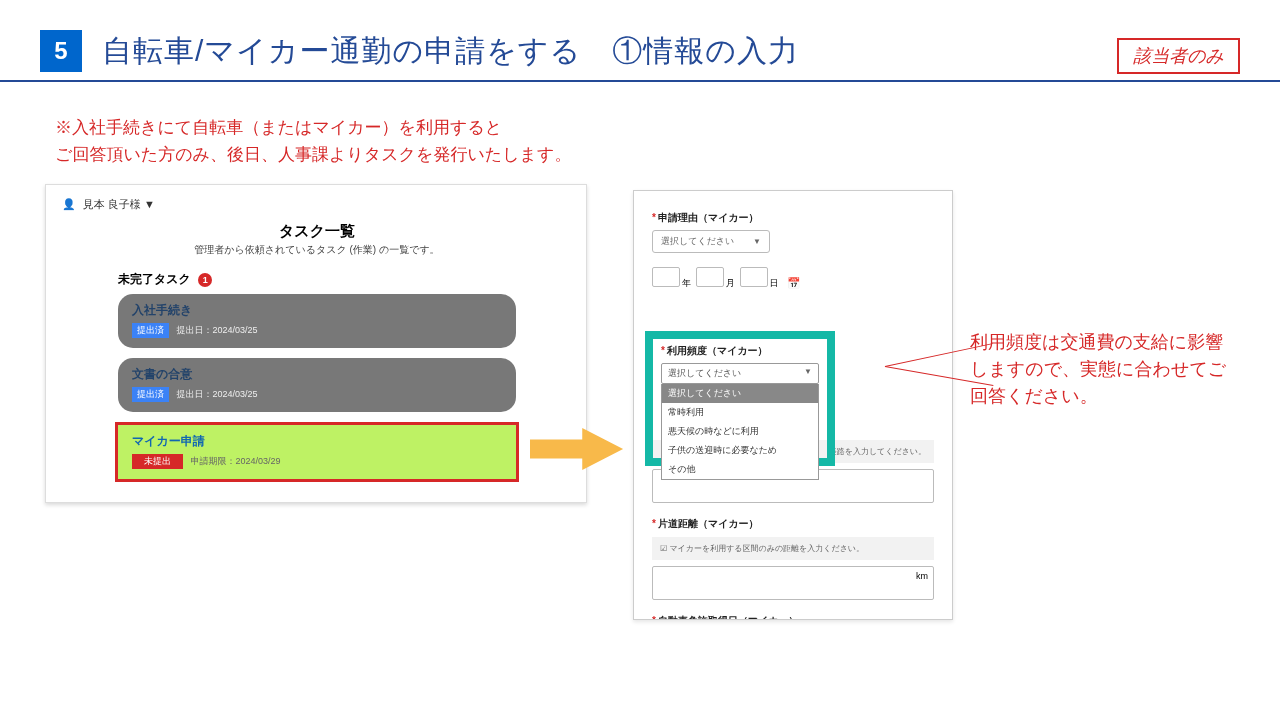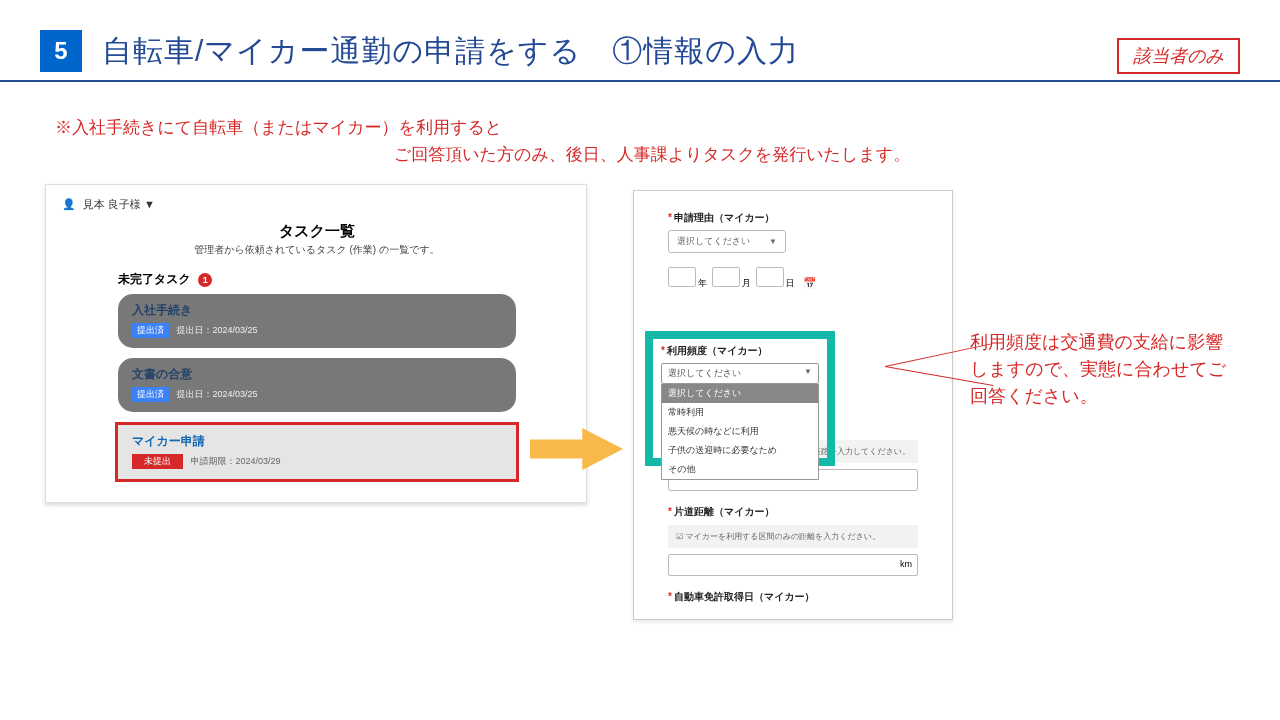--- a/index.html
+++ b/index.html
@@ -4,56 +4,56 @@
   <style>
     * { box-sizing: border-box; margin: 0; padding: 0; }
     body { font-family: "Hiragino Kaku Gothic Pro", "Meiryo", sans-serif; background: #fff; width: 1280px; height: 720px; position: relative; }
     .header { display: flex; align-items: center; padding: 30px 40px 8px 40px; border-bottom: 2px solid #244a96; position: relative; }
     .step-num { background: #0066cc; color: #fff; font-size: 24px; font-weight: bold; width: 42px; height: 42px; display: flex; align-items: center; justify-content: center; margin-right: 20px; }
     .title { font-size: 30px; color: #244a96; letter-spacing: 1px; }
     .badge { position: absolute; right: 40px; top: 38px; border: 2px solid #d62828; color: #d62828; font-size: 18px; padding: 4px 14px; font-style: italic; font-family: serif; }
     .body { padding: 20px 55px 0 55px; }
     .lead { color: #0066a8; font-weight: bold; font-size: 19px; margin-top: 10px; letter-spacing: 1px; }
     .note { color: #d62828; font-size: 17px; margin-top: 12px; line-height: 1.6; }
-    .note .pad { margin-left: 24px; display: block; text-align: center; }
+    .note .pad { display: block; }
     .panels { position: relative; margin-top: 16px; }
 
     
     .card-left { position: absolute; left: -10px; top: 0; width: 542px; border: 1px solid #ddd; box-shadow: 0 2px 4px rgba(0,0,0,.15); background: #fff; padding: 8px 10px 20px 12px; }
     .user-row { font-size: 11px; color: #333; margin: 4px 0 10px 4px; }
     .user-icon { color: #f0a020; margin-right: 4px; }
     .tasklist-title { text-align: center; font-size: 15px; font-weight: bold; margin: 2px 0 2px; }
     .tasklist-sub { text-align: center; font-size: 10px; color: #444; margin-bottom: 14px; }
     .incomplete { font-size: 12px; font-weight: bold; margin: 8px 0 6px 60px; }
     .count-badge { background: #d62828; color: #fff; border-radius: 50%; width: 14px; height: 14px; display: inline-flex; align-items: center; justify-content: center; font-size: 9px; margin-left: 4px; vertical-align: middle; }
     .task-item { margin: 0 60px 10px 60px; border-radius: 15px; position: relative; }
     .task-gray { background: #787878; padding: 8px 14px 10px; color: #fff; }
     .task-gray .t-title { font-size: 12px; font-weight: bold; color: #23436a; }
     .task-gray .sub-badge { background: #3b82f6; color: #fff; font-size: 9px; padding: 1px 5px; display: inline-block; margin-top: 2px; }
     .task-gray .t-date { font-size: 9px; color: #eee; display: inline-block; margin-left: 3px; }
-    .task-white { background: #e5e5e5; border: 3px solid #d62828; padding: 8px 14px 10px; margin: 1px 57px 0 57px; }
+    .task-white { background: #bef264; border: 3px solid #d62828; padding: 8px 14px 10px; margin: 1px 57px 0 57px; }
     .task-white .t-title { color: #1167b1; font-size: 12px; font-weight: bold; }
     .task-white .n-badge { background: #d62828; color: #fff; font-size: 9px; padding: 1px 12px; display: inline-block; margin-top: 2px; }
     .task-white .t-date { font-size: 9px; color: #666; display: inline-block; margin-left: 3px; }
 
     
     .arrow { position: absolute; left: 475px; top: 240px; }
     .arrow svg { width: 95px; height: 50px; }
 
     
-    .card-right { position: absolute; left: 578px; top: 6px; width: 320px; height: 430px; overflow: hidden; border: 1px solid #ccc; background: #fff; padding: 20px 16px 10px; box-shadow: 0 2px 4px rgba(0,0,0,.1); }
+    .card-right { position: absolute; left: 578px; top: 6px; width: 320px; height: 430px; overflow: hidden; border: 1px solid #ccc; background: #fff; padding: 20px 0 10px; box-shadow: 0 2px 4px rgba(0,0,0,.1); }
     .form-group { padding: 0 18px; margin-bottom: 14px; font-size: 10px; }
     .form-label { font-weight: bold; color: #222; margin-bottom: 5px; }
     .req { color: #d62828; margin-right: 2px; }
     .select-box { border: 1px solid #bbb; border-radius: 3px; padding: 4px 8px; font-size: 9px; color: #666; display: inline-flex; align-items: center; justify-content: space-between; width: 118px; background: #fff; }
     .date-row .date-input { border: 1px solid #bbb; width: 28px; height: 20px; display: inline-block; background:#fff; border-radius:2px; }
     .date-row span.sep { font-size: 9px; margin: 0 2px; vertical-align: bottom; }
     .date-row .cal { font-size: 11px; margin-left: 4px; }
     .hint { background: #f2f2f2; font-size: 8px; color: #666; padding: 6px 8px; margin-top: 6px; }
-    .textline { border: 1px solid #bbb; height: 22px; border-radius: 2px; margin-top: 6px; position: relative; }
+    .textline { border: 1px solid #bbb; height: 34px; border-radius: 2px; margin-top: 6px; position: relative; }
     .textline .unit { position: absolute; right: 5px; top: 4px; font-size: 9px; }
 
     
     .dd-wrap { border: 8px solid #14b8a6; position: absolute; left: 11px; top: 140px; width: 190px; height: 135px; z-index: 5; padding: 5px 8px 0; background: transparent; }
     .dd-wrap .form-label { font-size: 10px; }
     .dd-open { margin-top: 4px; }
     .dd-open .dd-sel { border: 1px solid #999; background: #fff; padding: 3px 6px; font-size: 9px; display: flex; justify-content: space-between; color: #555; border-radius: 2px; }
     .dd-list { border: 1px solid #999; border-top: none; background: #fff; }
     .dd-list .opt { padding: 3px 6px; font-size: 9px; color: #333; }
     .dd-list .opt.active { background: #888; color: #fff; }

